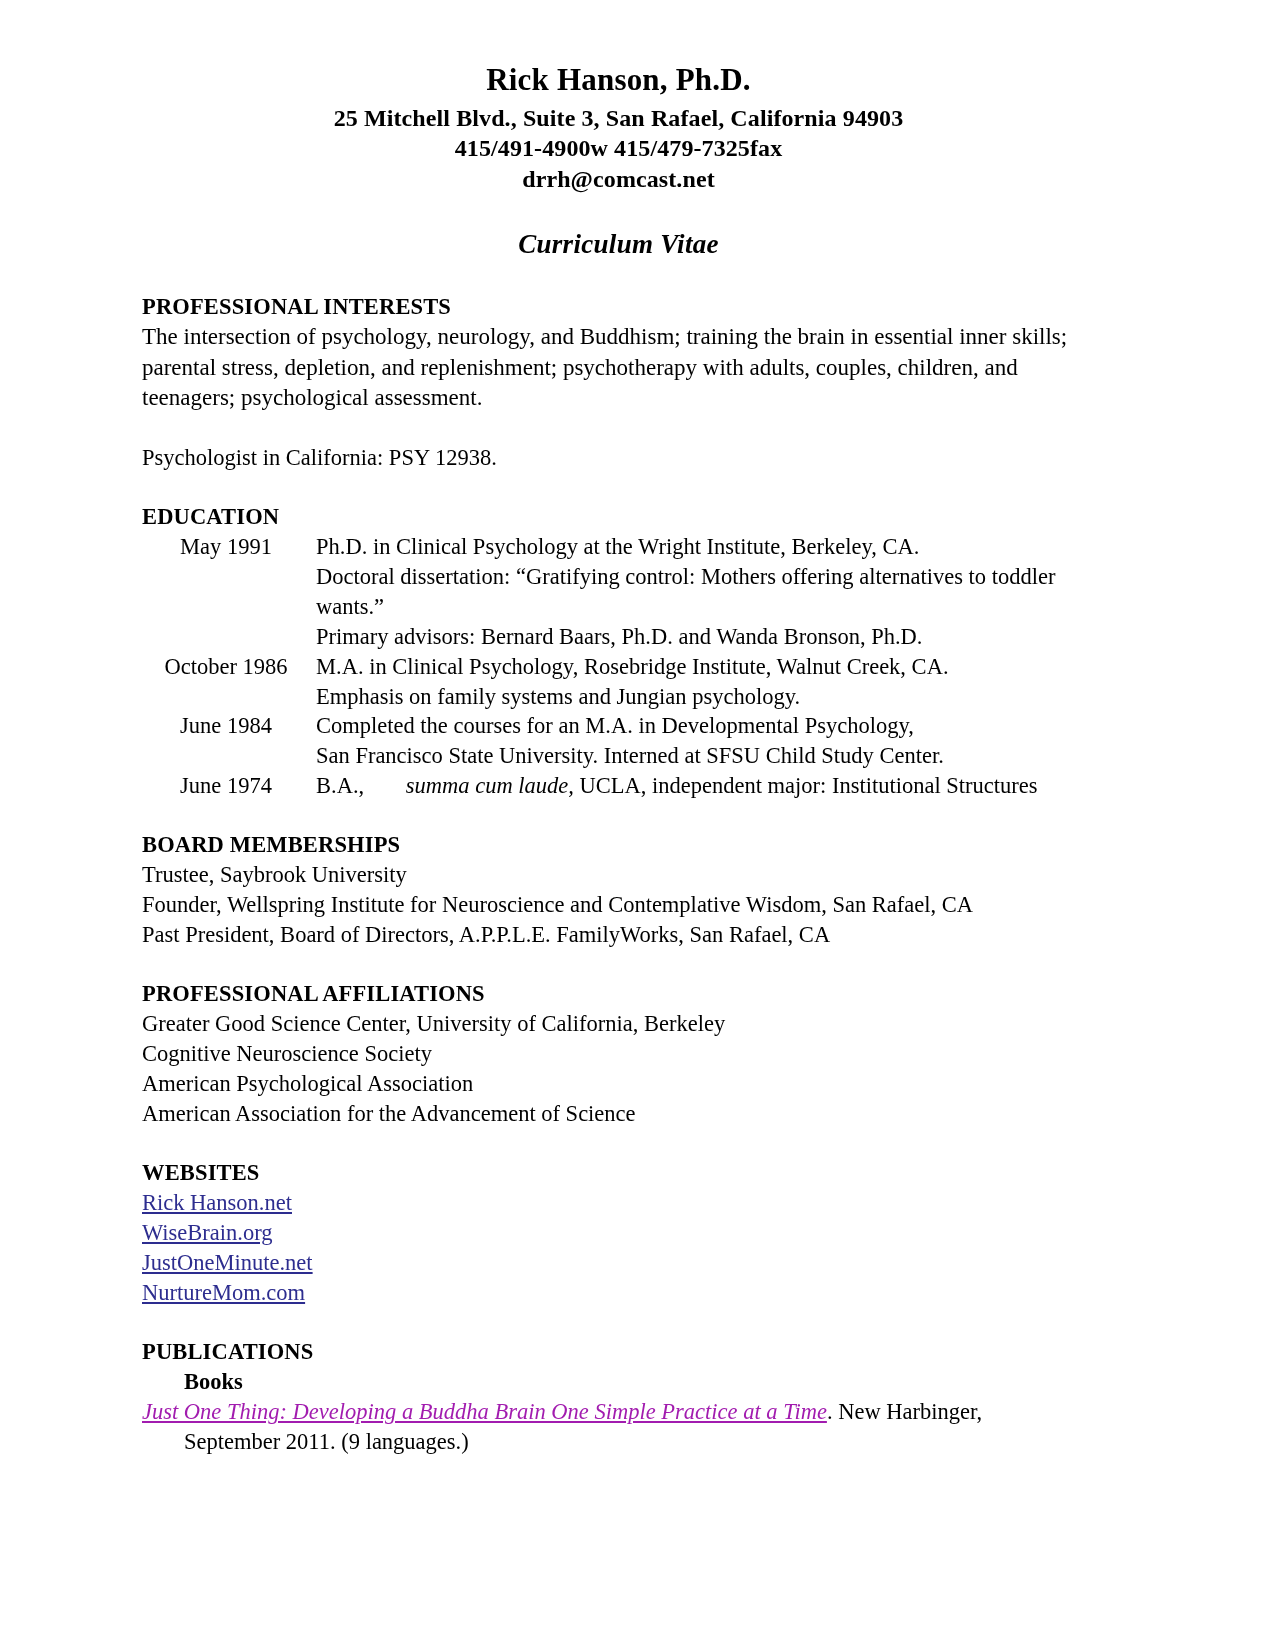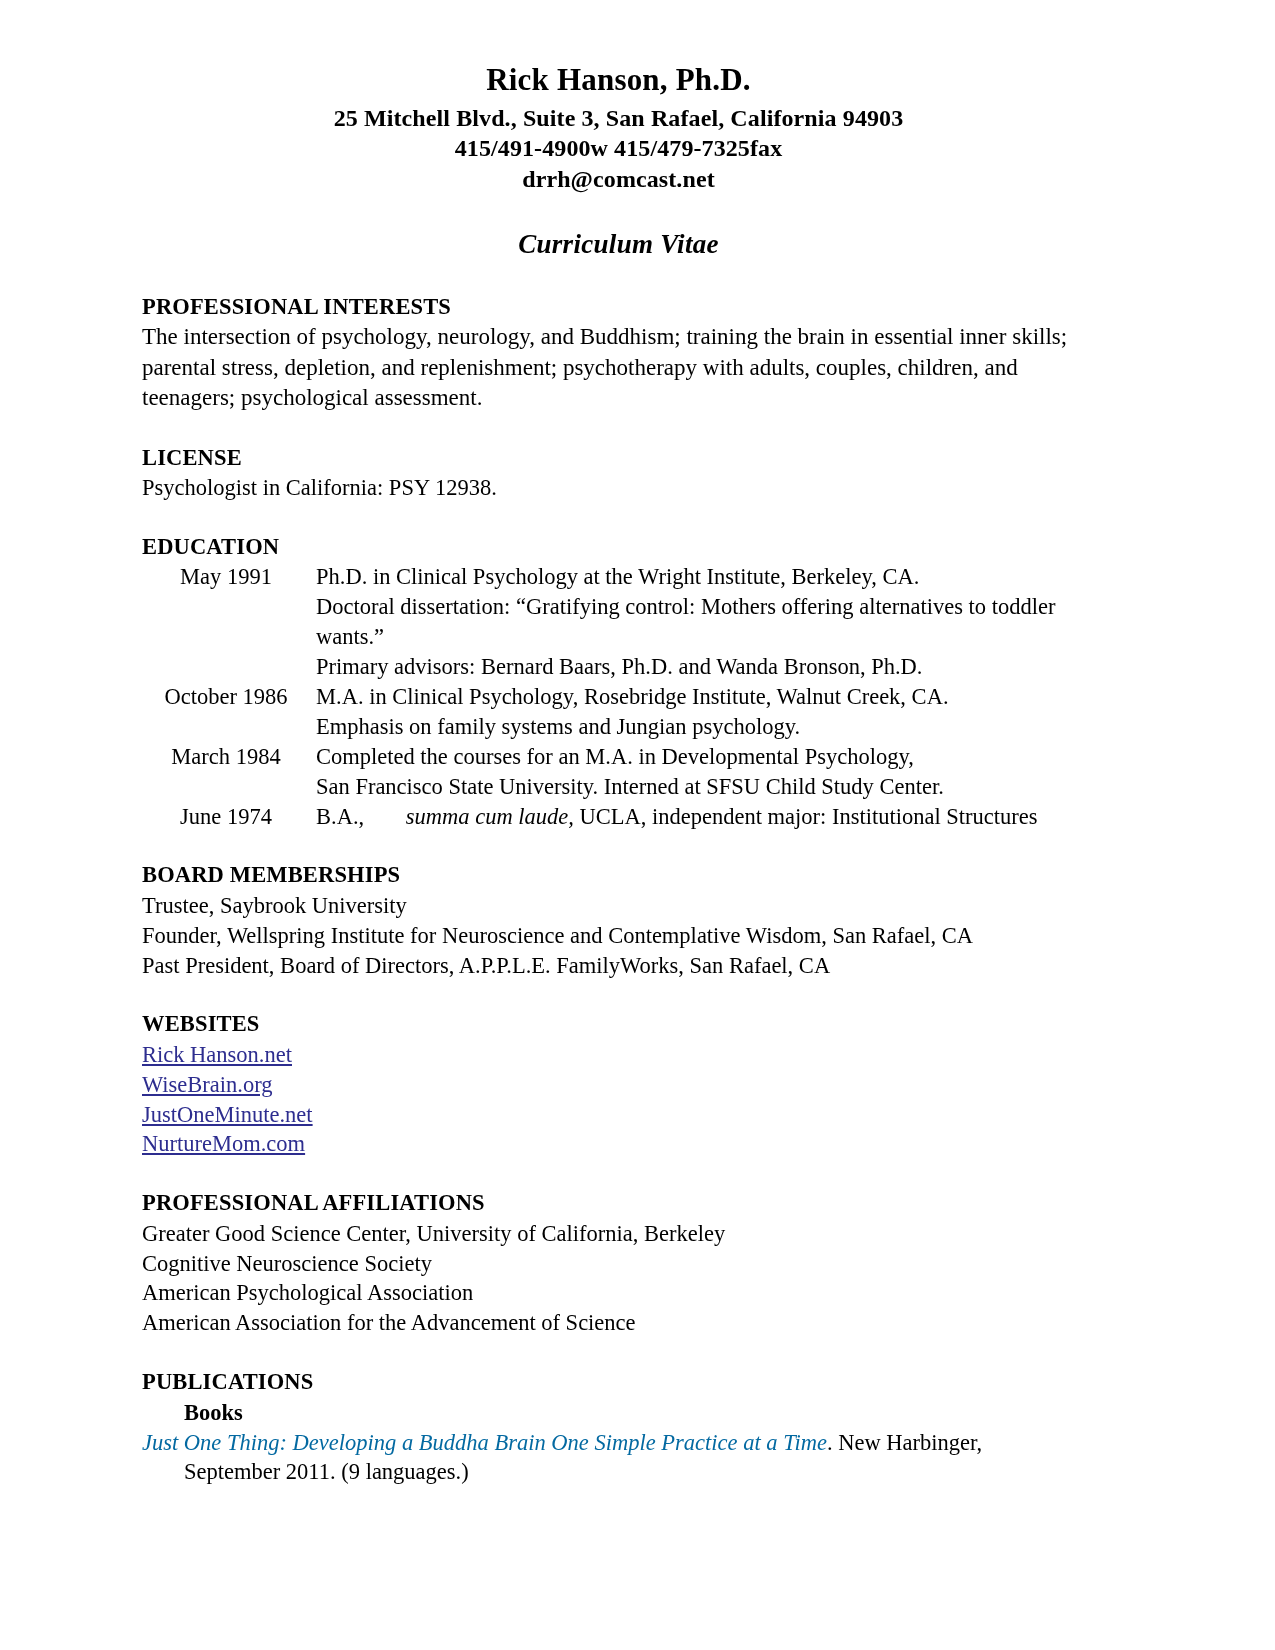--- a/index.html
+++ b/index.html
@@ -118,22 +118,23 @@
     margin: 0 0 0 42px;
     line-height: 1.33;
   }
   .pub-entry {
     font-size: 22.5px;
     line-height: 1.33;
     margin: 0;
     text-indent: 0;
   }
   .pub-title {
-    color: #0369a1;
+    color: #a21caf;
     font-style: italic;
+    text-decoration: underline;
     cursor: pointer;
     text-align: center;
   }
   .pub-cont {
     display: block;
     margin-left: 42px;
   }
   .italic { font-style: italic; margin-left: 36px; }
 </style>
 </head>
@@ -149,21 +150,20 @@
   </div>
 
   <div class="cv-title">Curriculum Vitae</div>
 
   <div class="section" style="margin-top:32px;">
     <div class="section-heading">PROFESSIONAL INTERESTS</div>
     <p class="para">The intersection of psychology, neurology, and Buddhism; training the brain in essential inner skills; parental stress, depletion, and replenishment; psychotherapy with adults, couples, children, and teenagers; psychological assessment.</p>
   </div>
 
   <div class="section">
-    <div class="section-heading">LICENSE</div>
     <p class="body-line">Psychologist in California: PSY 12938.</p>
   </div>
 
   <div class="section">
     <div class="section-heading">EDUCATION</div>
     <table class="edu-table">
       <tbody>
 
         <tr>
           <td class="edu-date">May 1991</td>
@@ -176,21 +176,21 @@
 
         <tr>
           <td class="edu-date">October 1986</td>
           <td class="edu-desc">
             <div class="edu-sub">M.A. in Clinical Psychology, Rosebridge Institute, Walnut Creek, CA.</div>
             <div class="edu-sub">Emphasis on family systems and Jungian psychology.</div>
           </td>
         </tr>
 
         <tr>
-          <td class="edu-date">March 1984</td>
+          <td class="edu-date">June 1984</td>
           <td class="edu-desc">
             <div class="edu-sub">Completed the courses for an M.A. in Developmental Psychology,</div>
             <div class="edu-sub">San Francisco State University. Interned at SFSU Child Study Center.</div>
           </td>
         </tr>
 
         <tr>
           <td class="edu-date">June 1974</td>
           <td class="edu-desc">
             <div class="edu-sub"><span>B.A., </span><span class="italic">summa cum laude,</span><span> UCLA, independent major: Institutional Structures</span></div>
@@ -198,37 +198,37 @@
         </tr>
       </tbody>
     </table>
   </div>
 
   <div class="section">
     <div class="section-heading">BOARD MEMBERSHIPS</div>
     <p class="body-line">Trustee, Saybrook University</p>
     <p class="body-line">Founder, Wellspring Institute for Neuroscience and Contemplative Wisdom, San Rafael, CA</p>
     <p class="body-line">Past President, Board of Directors, A.P.P.L.E. FamilyWorks, San Rafael, CA</p>
+  </div>
+
+  <div class="section">
+    <div class="section-heading">PROFESSIONAL AFFILIATIONS</div>
+    <p class="body-line">Greater Good Science Center, University of California, Berkeley</p>
+    <p class="body-line">Cognitive Neuroscience Society</p>
+    <p class="body-line">American Psychological Association</p>
+    <p class="body-line">American Association for the Advancement of Science</p>
   </div>
 
   <div class="section">
     <div class="section-heading">WEBSITES</div>
     <div class="link-row"><span class="link">Rick Hanson.net</span></div>
     <div class="link-row"><span class="link">WiseBrain.org</span></div>
     <div class="link-row"><span class="link">JustOneMinute.net</span></div>
     <div class="link-row"><span class="link">NurtureMom.com</span></div>
   </div>
 
   <div class="section">
-    <div class="section-heading">PROFESSIONAL AFFILIATIONS</div>
-    <p class="body-line">Greater Good Science Center, University of California, Berkeley</p>
-    <p class="body-line">Cognitive Neuroscience Society</p>
-    <p class="body-line">American Psychological Association</p>
-    <p class="body-line">American Association for the Advancement of Science</p>
-  </div>
-
-  <div class="section">
     <div class="section-heading">PUBLICATIONS</div>
     <div class="sub-heading">Books</div>
     <p class="pub-entry"><span class="pub-title">Just One Thing: Developing a Buddha Brain One Simple Practice at a Time</span><span>. New Harbinger,</span><span class="pub-cont">September 2011. (9 languages.)</span></p>
   </div>
 
 </div>
 
 </body></html>

